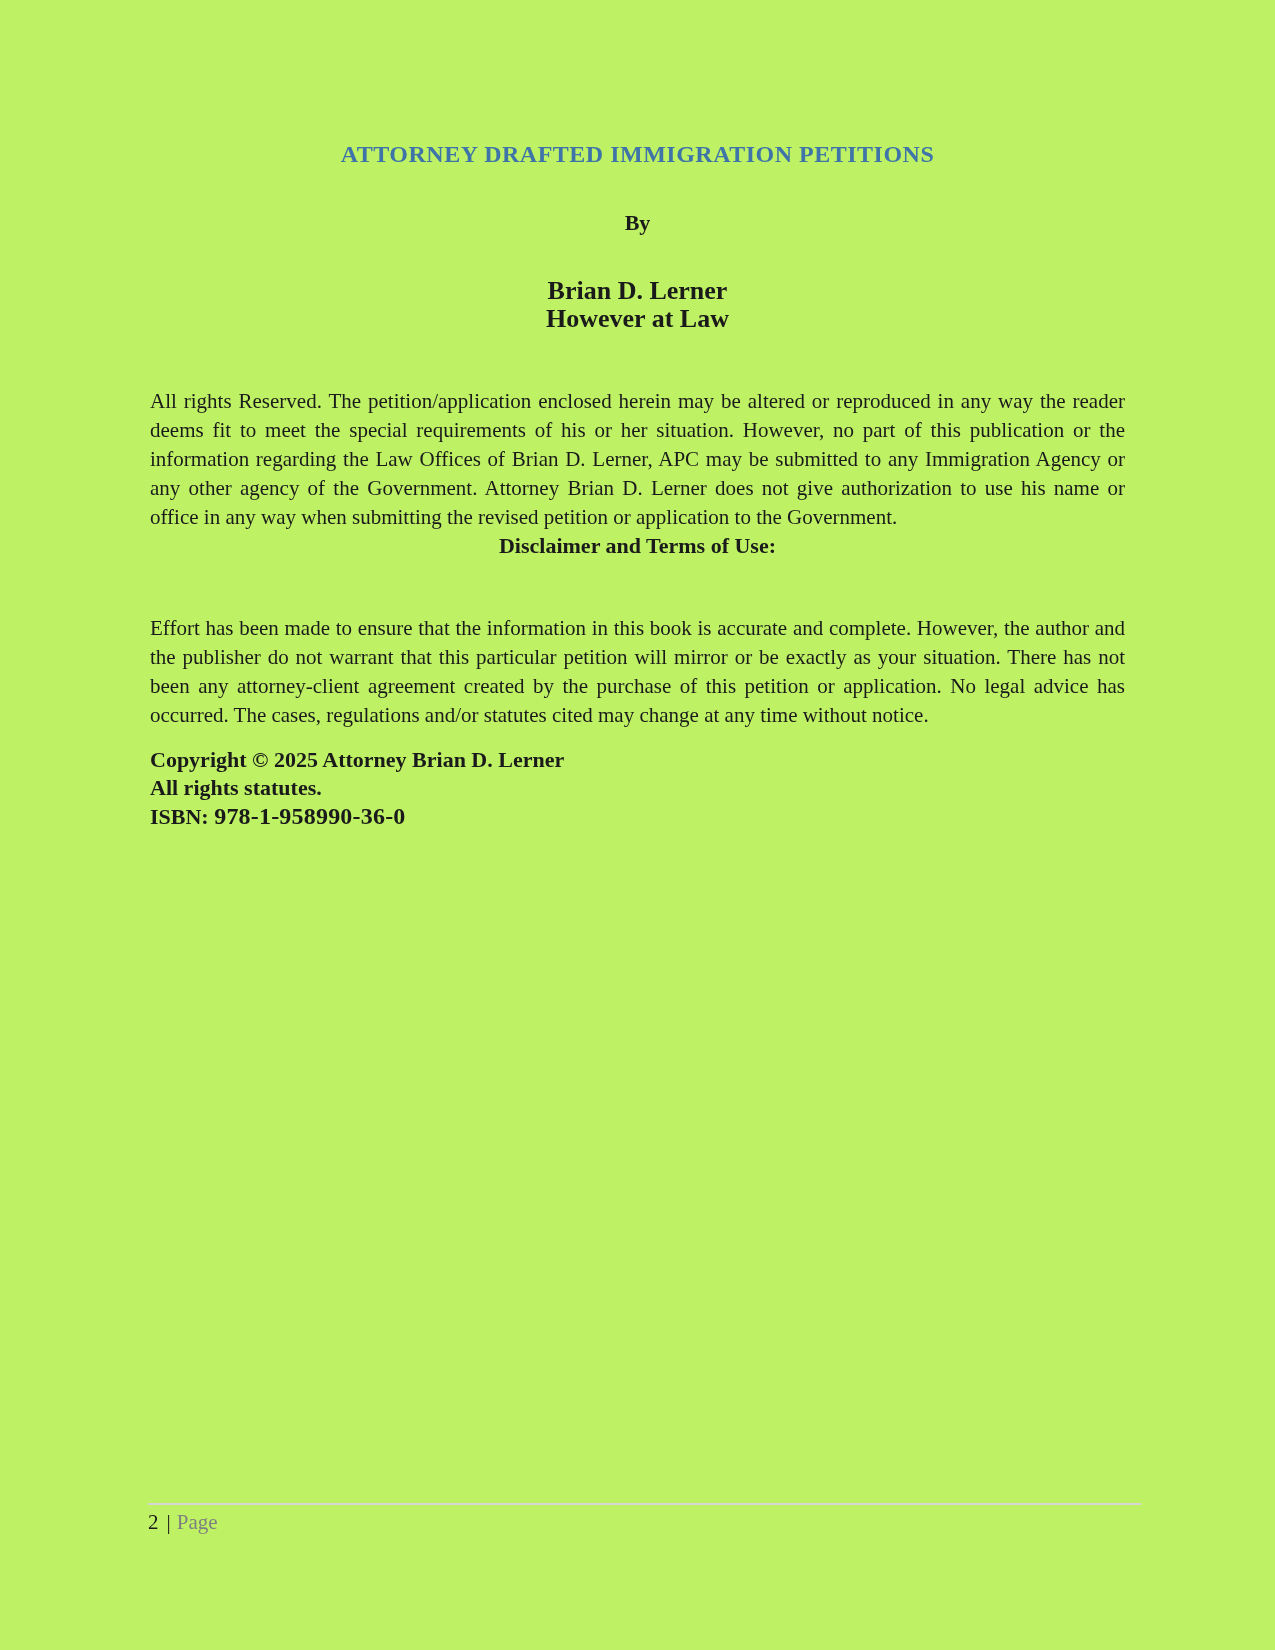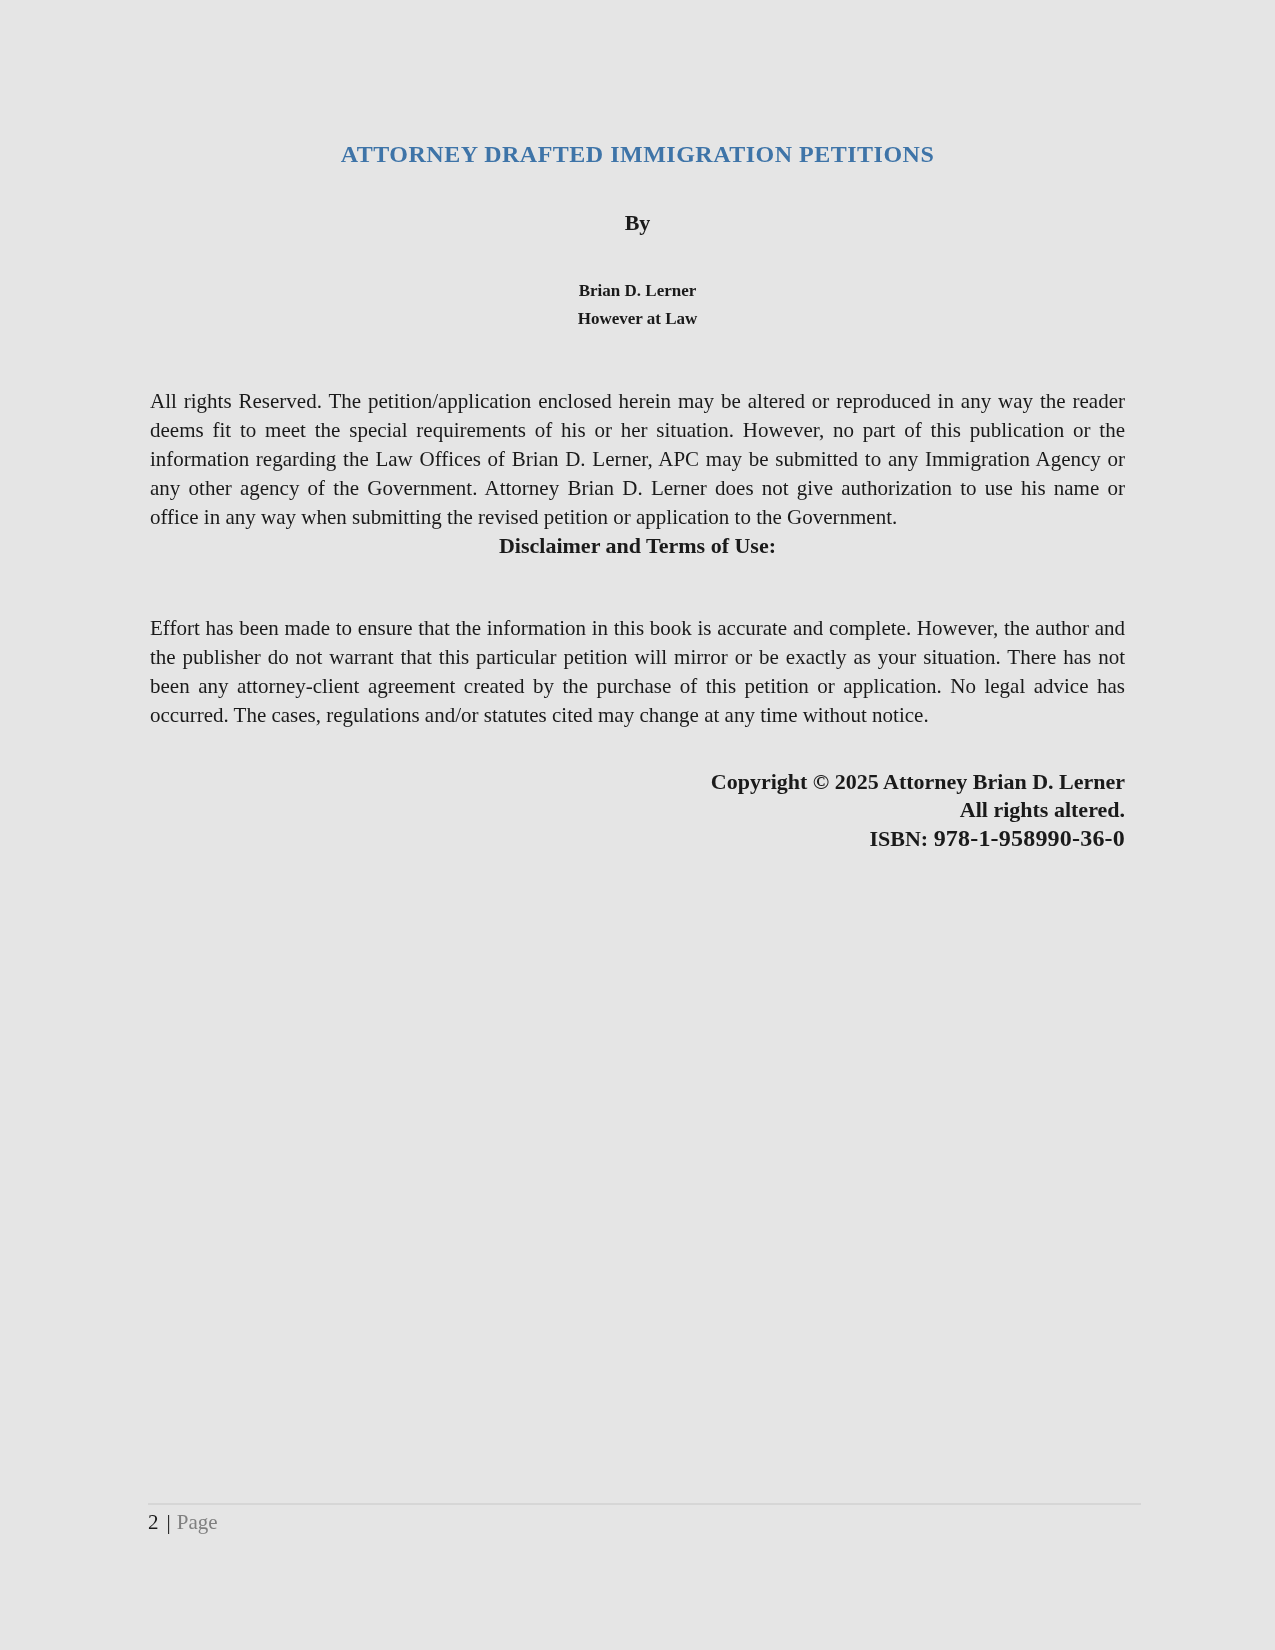--- a/index.html
+++ b/index.html
@@ -4,21 +4,21 @@
 <style>
   html, body {
     margin: 0;
     padding: 0;
     background: #ffffff;
   }
   .page {
     position: relative;
     width: 1275px;
     height: 1650px;
-    background: #e5e5e5;
+    background: #bef264;
     font-family: "Liberation Serif", "DejaVu Serif", serif;
     color: #1a1a1a;
     overflow: hidden;
   }
   .content {
     position: absolute;
     left: 150px;
     right: 150px;
     top: 140px;
   }
@@ -34,43 +34,43 @@
   .byline {
     text-align: center;
     font-weight: bold;
     font-size: 22px;
     line-height: 28px;
     margin-top: 40px;
   }
   .author-block {
     text-align: center;
     font-weight: bold;
-    font-size: 17px;
+    font-size: 26px;
     line-height: 28px;
     margin-top: 40px;
   }
   .body-paragraph {
     font-size: 21px;
     line-height: 29px;
     text-align: justify;
     margin-top: 54px;
     color: #1a1a1a;
   }
   .section-heading {
     text-align: center;
     font-weight: bold;
     font-size: 22px;
     line-height: 28px;
   }
   .copyright-block {
-    text-align: right;
+    text-align: left;
     font-weight: bold;
     font-size: 22px;
     line-height: 28px;
-    margin-top: 38px;
+    margin-top: 16px;
   }
   .isbn-value {
     font-size: 24px;
     letter-spacing: 0.2px;
   }
   .footer {
     position: absolute;
     left: 148px;
     right: 134px;
     top: 1503px;
@@ -109,21 +109,21 @@
     </div>
 
     <div class="body-paragraph">All rights Reserved. The petition/application enclosed herein may be altered or reproduced in any way the reader deems fit to meet the special requirements of his or her situation. However, no part of this publication or the information regarding the Law Offices of Brian D. Lerner, APC may be submitted to any Immigration Agency or any other agency of the Government. Attorney Brian D. Lerner does not give authorization to use his name or office in any way when submitting the revised petition or application to the Government.</div>
 
     <div class="section-heading">Disclaimer and Terms of Use:</div>
 
     <div class="body-paragraph">Effort has been made to ensure that the information in this book is accurate and complete. However, the author and the publisher do not warrant that this particular petition will mirror or be exactly as your situation. There has not been any attorney-client agreement created by the purchase of this petition or application. No legal advice has occurred. The cases, regulations and/or statutes cited may change at any time without notice.</div>
 
     <div class="copyright-block">
       <div>Copyright © 2025 Attorney Brian D. Lerner</div>
-      <div>All rights altered.</div>
+      <div>All rights statutes.</div>
       <div>
         <span>ISBN:</span>
         <span class="isbn-value">978-1-958990-36-0</span>
       </div>
     </div>
 
   </div>
 
   <div class="footer">
     <hr class="footer-rule">

